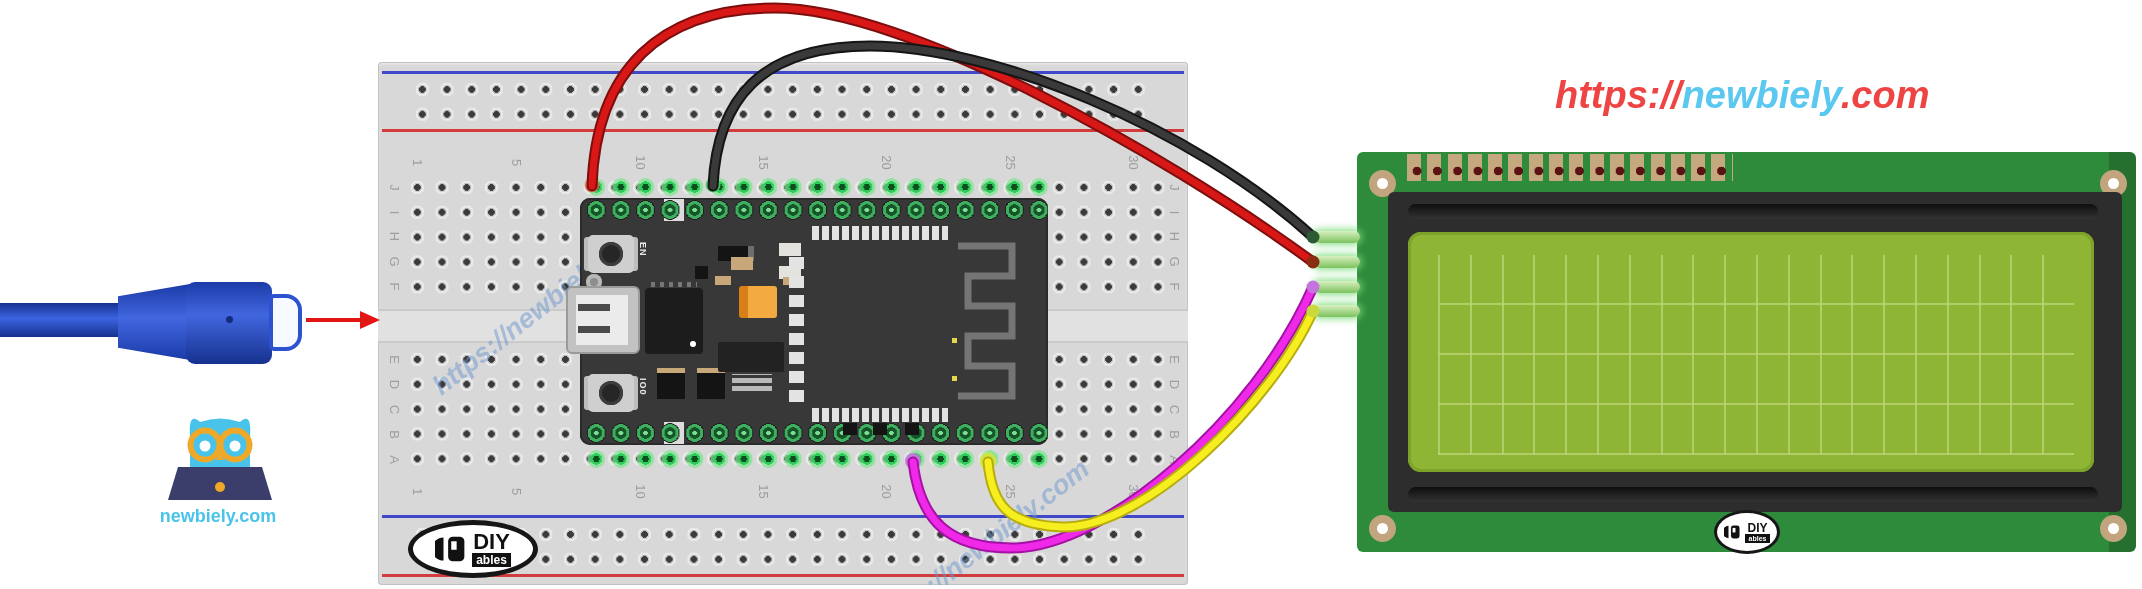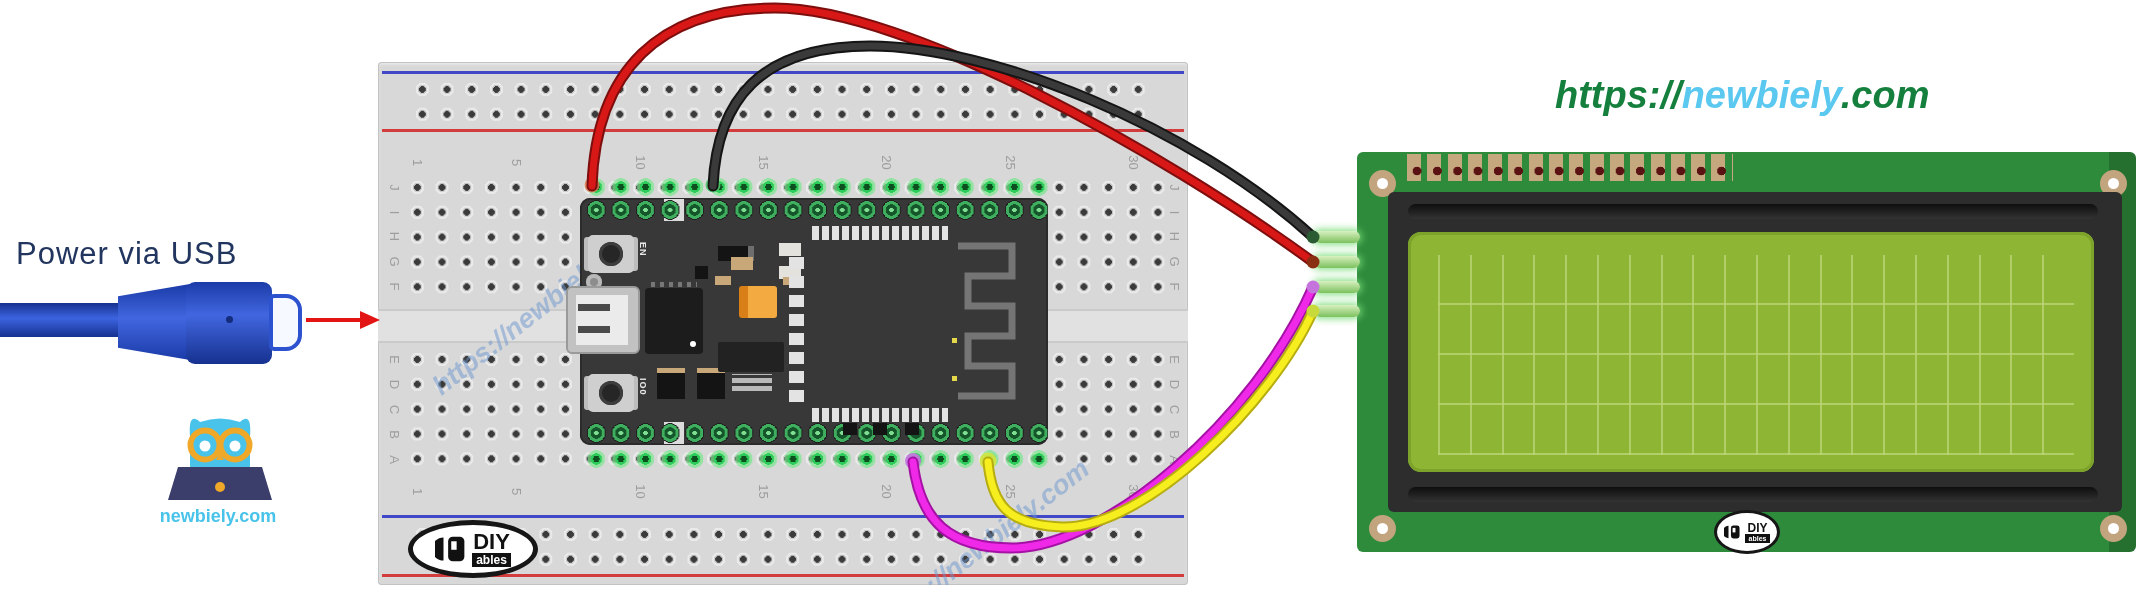--- a/index.html
+++ b/index.html
@@ -18,21 +18,21 @@
     background:linear-gradient(#1b3ba8,#4166df 40%,#16318f);}
   #usb-dot{left:226px;top:316px;width:7px;height:7px;border-radius:50%;background:#142c7c;}
   #usb-tip{left:269px;top:294px;width:33px;height:57px;background:#f6f9ff;
     border:4px solid #2d52cf;border-radius:5px 16px 16px 5px;box-sizing:border-box;}
 
   #mascot-caption{left:138px;top:506px;width:160px;text-align:center;
     font-size:18px;font-weight:bold;color:#49c3ea;}
 
   
   #site-url{left:1555px;top:74px;width:400px;font-size:38px;font-weight:bold;font-style:italic;}
-  #site-url .navy{color:#15803d;} #site-url .cyan{color:#5bc8f0;}
+  #site-url .navy{color:#ef4444;} #site-url .cyan{color:#5bc8f0;}
 
   
   #breadboard{left:378px;top:62px;width:810px;height:523px;background:#d8d8d8;
     border-radius:4px;box-shadow:inset 0 0 0 1px #c2c2c2, inset 0 2px 3px #efefef;overflow:hidden;}
   .rail-line{position:absolute;left:4px;width:802px;height:3px;}
   .holes{position:absolute;
     background-image:radial-gradient(circle,#3b3b3b 0 3.4px,#c9c9c9 3.4px 4.9px,#ebebeb 4.9px 6.9px,rgba(0,0,0,0) 6.9px);
     background-size:24.7px 24.85px;}
   .rail-gaps{background-image:
     repeating-linear-gradient(90deg,rgba(0,0,0,0) 0 123.5px,#d8d8d8 123.5px 148.2px),
@@ -129,21 +129,20 @@
     box-shadow:0 0 7px 2px rgba(120,220,120,.85);}
 
   
   #wires{left:0;top:0;z-index:9;pointer-events:none;}
 </style>
 </head>
 <body>
 
 <div id="canvas">
 
-  <div class="abs" id="power-label">Power via USB</div>
   <div class="abs" id="usb-cable-wire"></div>
   <div class="abs" id="usb-grip"></div>
   <div class="abs" id="usb-body"></div>
   <div class="abs" id="usb-dot"></div>
   <div class="abs" id="usb-tip"></div>
 
   <svg class="abs" style="left:140px;top:403px;" width="160" height="100" viewBox="0 0 160 100">
     <path d="M50,34 Q48,8 60,19 Q80,12 100,19 Q112,8 110,34 L110,62 Q110,72 98,72 L62,72 Q50,72 50,62 Z" fill="#49c3ea"></path>
     <circle cx="65" cy="42" r="14.5" fill="#49c3ea" stroke="#f0a828" stroke-width="6"></circle>
     <circle cx="95" cy="42" r="14.5" fill="#49c3ea" stroke="#f0a828" stroke-width="6"></circle>

